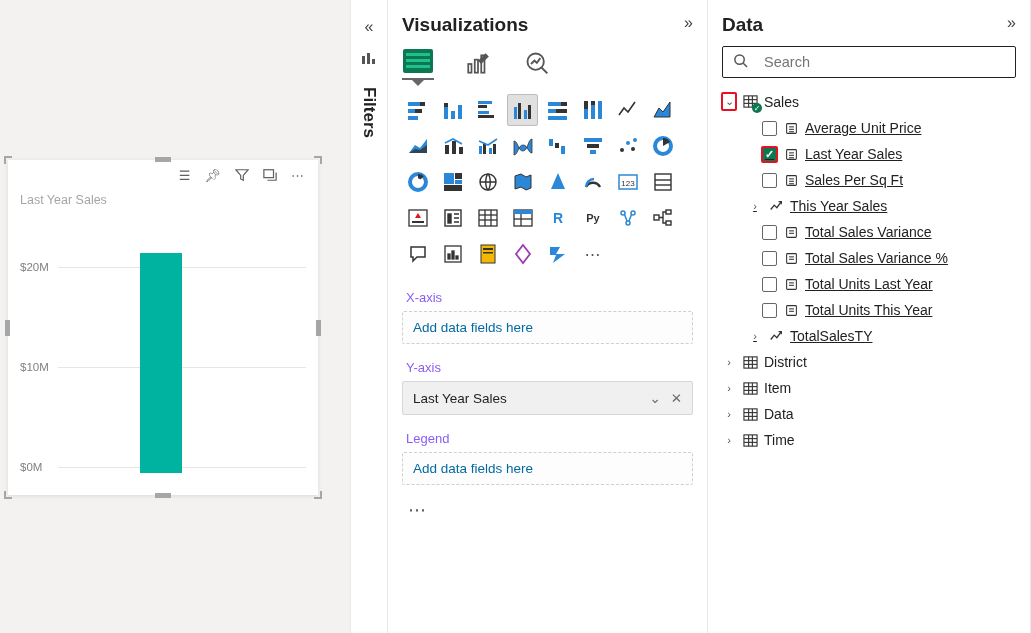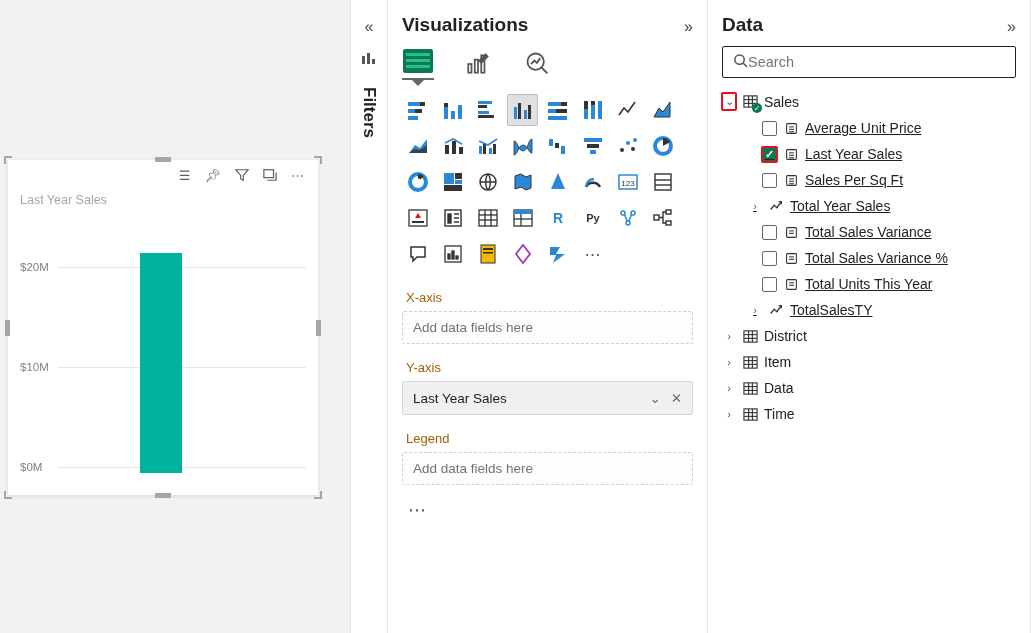--- a/index.html
+++ b/index.html
@@ -106,21 +106,21 @@
     height:100%;
     border-right:1px solid #e8e8e8;
     display:flex;
     flex-direction:column;
     padding:0 14px;
   }
   .viz-pane { width: 320px;}
   .pane-header {
     display:flex;
     justify-content:space-between;
-    align-items:flex-end;
+    align-items:flex-start;
     padding: 14px 0 8px;
   }
   .pane-header h2 { font-size:19px; font-weight:700; color:#222;}
   .sub-title { font-weight:600; font-size:14px; padding-bottom:6px;}
   .tabs { display:flex; gap:28px; padding:4px 0 14px; position:relative;}
   .tab-icon { width:32px; height:32px; display:flex; align-items:center; justify-content:center; cursor:pointer; color:#555;}
   .tab-active {
     border-bottom:2px solid #666;
     padding-bottom:4px;
     position:relative;
@@ -147,26 +147,26 @@
     display:flex;
     align-items:center;
     justify-content:center;
     cursor:pointer;
     border:1px solid transparent;
     border-radius:2px;
   }
   .viz-cell.sel { background:#e0e0e0; border:1px solid #bdbdbd;}
   .viz-cell svg { width:22px; height:22px;}
   .well-group { margin-bottom:10px;}
-  .well-label { color:#a16207; font-size:13px; padding:6px 4px;}
+  .well-label { color:#8b5cf6; font-size:13px; padding:6px 4px;}
   .well {
     border:1px dashed #cfcfcf;
     border-radius:2px;
     padding:8px 10px;
-    color:#737373;
+    color:#0369a1;
     font-size:13.5px;
     background:#fdfdfd;
   }
   .well.filled {
     background:#f0f0f0;
     border:1px solid #d6d6d6;
     color:#222;
     display:flex;
     align-items:center;
     justify-content:space-between;
@@ -175,21 +175,21 @@
   .ellipsis { color:#555; font-size:18px; padding:4px 6px; cursor:pointer;}
 
   
   .data-pane { flex:1;}
   .search-box {
     border:1.5px solid #222;
     border-radius:2px;
     display:flex;
     align-items:center;
     padding:6px 10px;
-    gap:0;
+    gap:16px;
     margin: 2px 0 10px;
   }
   .search-box input { border:none; outline:none; font-size:14.5px; width:100%; color:#666;}
   .tree { font-size:14px; }
   .tree-item, .tree-leaf {
     display:flex;
     align-items:center;
     gap:6px;
     padding:5px 0;
     cursor:pointer;
@@ -669,21 +669,21 @@
       <span class="fld-label">Sales Per Sq Ft</span>
     </div>
     <div class="tree-leaf tree-sub2" style="padding-left:26px;">
       <span class="chev">›</span>
       <span class="fld-icon">
           <svg width="14" height="14" viewBox="0 0 16 16" fill="none" stroke="#333" stroke-width="1.5">
             <path d="M2 12l4-5 3 3 5-7"></path>
             <path d="M11 3h3v3"></path>
           </svg>
         </span>
-      <span class="fld-label">Total Year Sales</span>
+      <span class="fld-label">This Year Sales</span>
     </div>
     <div class="tree-leaf">
       <span class="cb"></span>
       <span class="fld-icon">
           <svg width="13" height="13" viewBox="0 0 16 16" fill="none" stroke="#333" stroke-width="1.3">
             <rect x="2" y="2" width="12" height="12" rx="1"></rect>
             <line x1="5" y1="6" x2="11" y2="6"></line>
             <line x1="5" y1="9" x2="11" y2="9"></line>
           </svg>
         </span>
@@ -692,20 +692,31 @@
     <div class="tree-leaf">
       <span class="cb"></span>
       <span class="fld-icon">
           <svg width="13" height="13" viewBox="0 0 16 16" fill="none" stroke="#333" stroke-width="1.3">
             <rect x="2" y="2" width="12" height="12" rx="1"></rect>
             <line x1="5" y1="6" x2="11" y2="6"></line>
             <line x1="5" y1="9" x2="11" y2="9"></line>
           </svg>
         </span>
       <span class="fld-label">Total Sales Variance %</span>
+    </div>
+    <div class="tree-leaf">
+      <span class="cb"></span>
+      <span class="fld-icon">
+          <svg width="13" height="13" viewBox="0 0 16 16" fill="none" stroke="#333" stroke-width="1.3">
+            <rect x="2" y="2" width="12" height="12" rx="1"></rect>
+            <line x1="5" y1="6" x2="11" y2="6"></line>
+            <line x1="5" y1="9" x2="11" y2="9"></line>
+          </svg>
+        </span>
+      <span class="fld-label">Total Units Last Year</span>
     </div>
     <div class="tree-leaf">
       <span class="cb"></span>
       <span class="fld-icon">
           <svg width="13" height="13" viewBox="0 0 16 16" fill="none" stroke="#333" stroke-width="1.3">
             <rect x="2" y="2" width="12" height="12" rx="1"></rect>
             <line x1="5" y1="6" x2="11" y2="6"></line>
             <line x1="5" y1="9" x2="11" y2="9"></line>
           </svg>
         </span>

